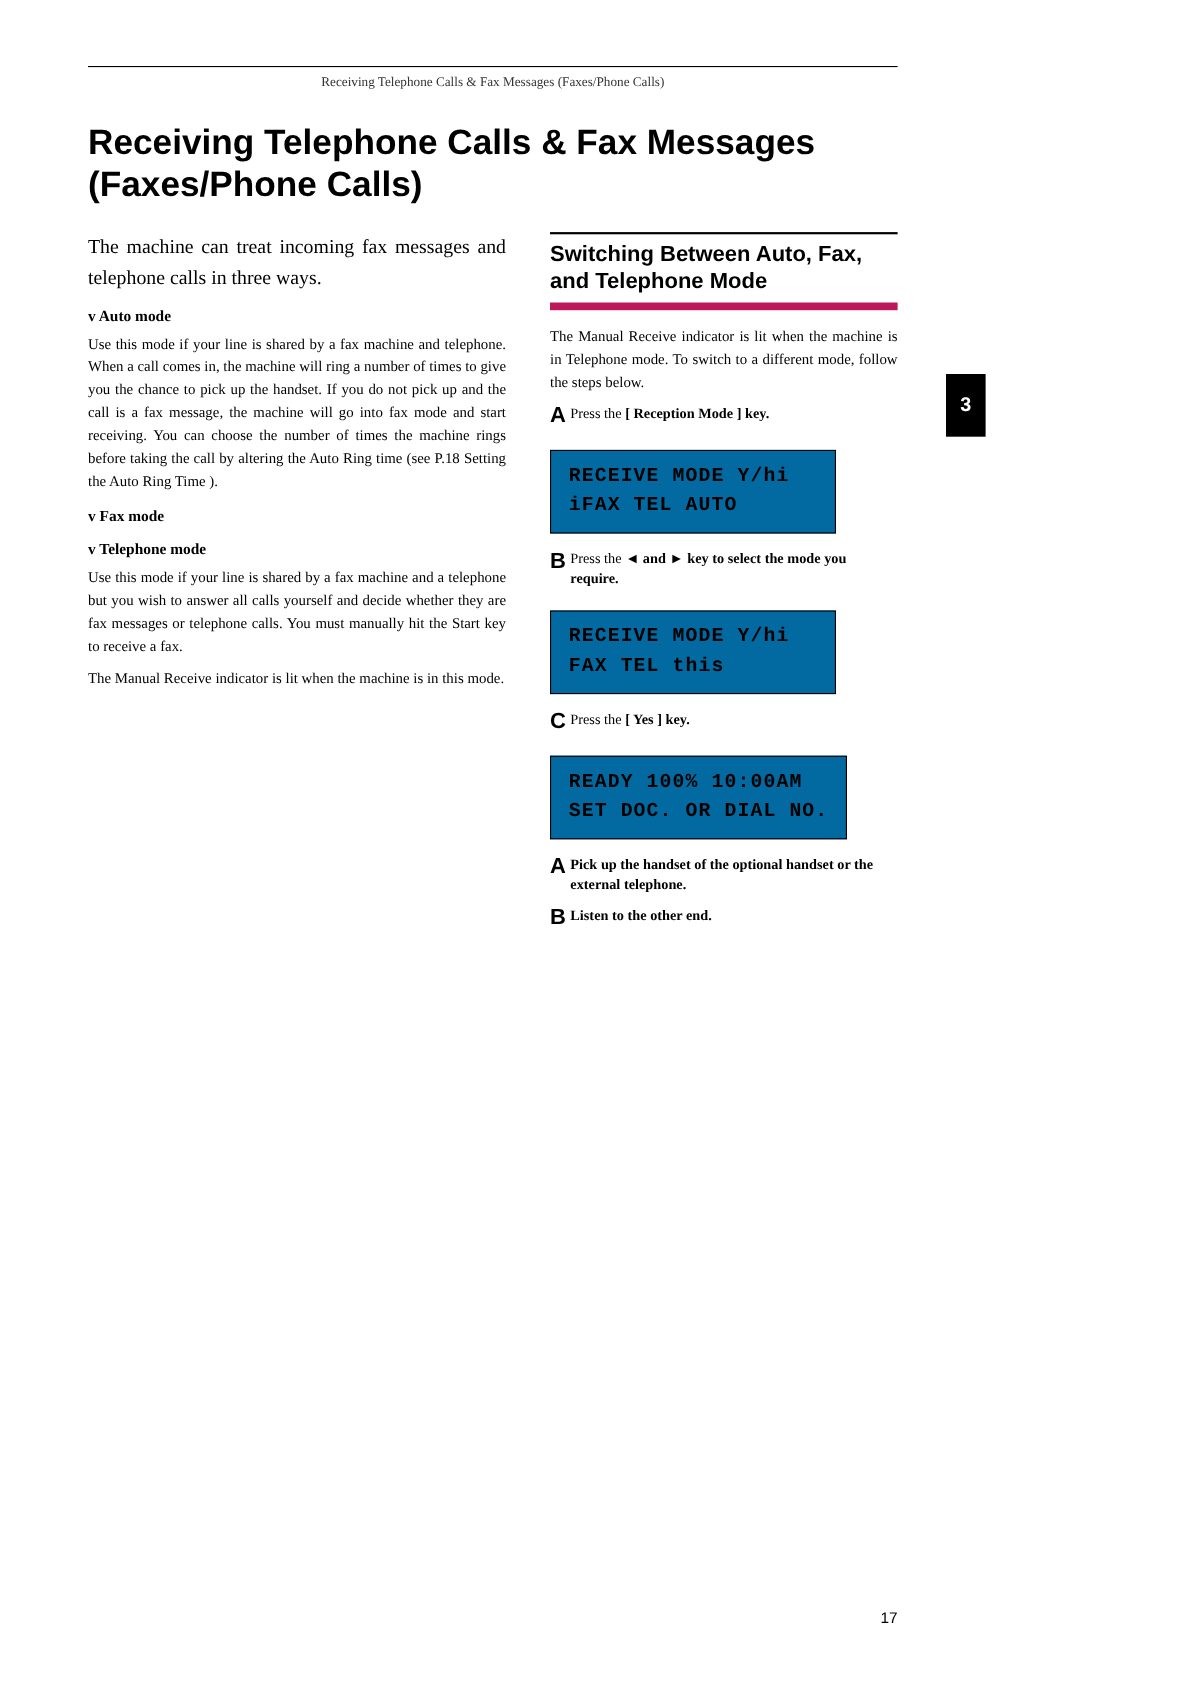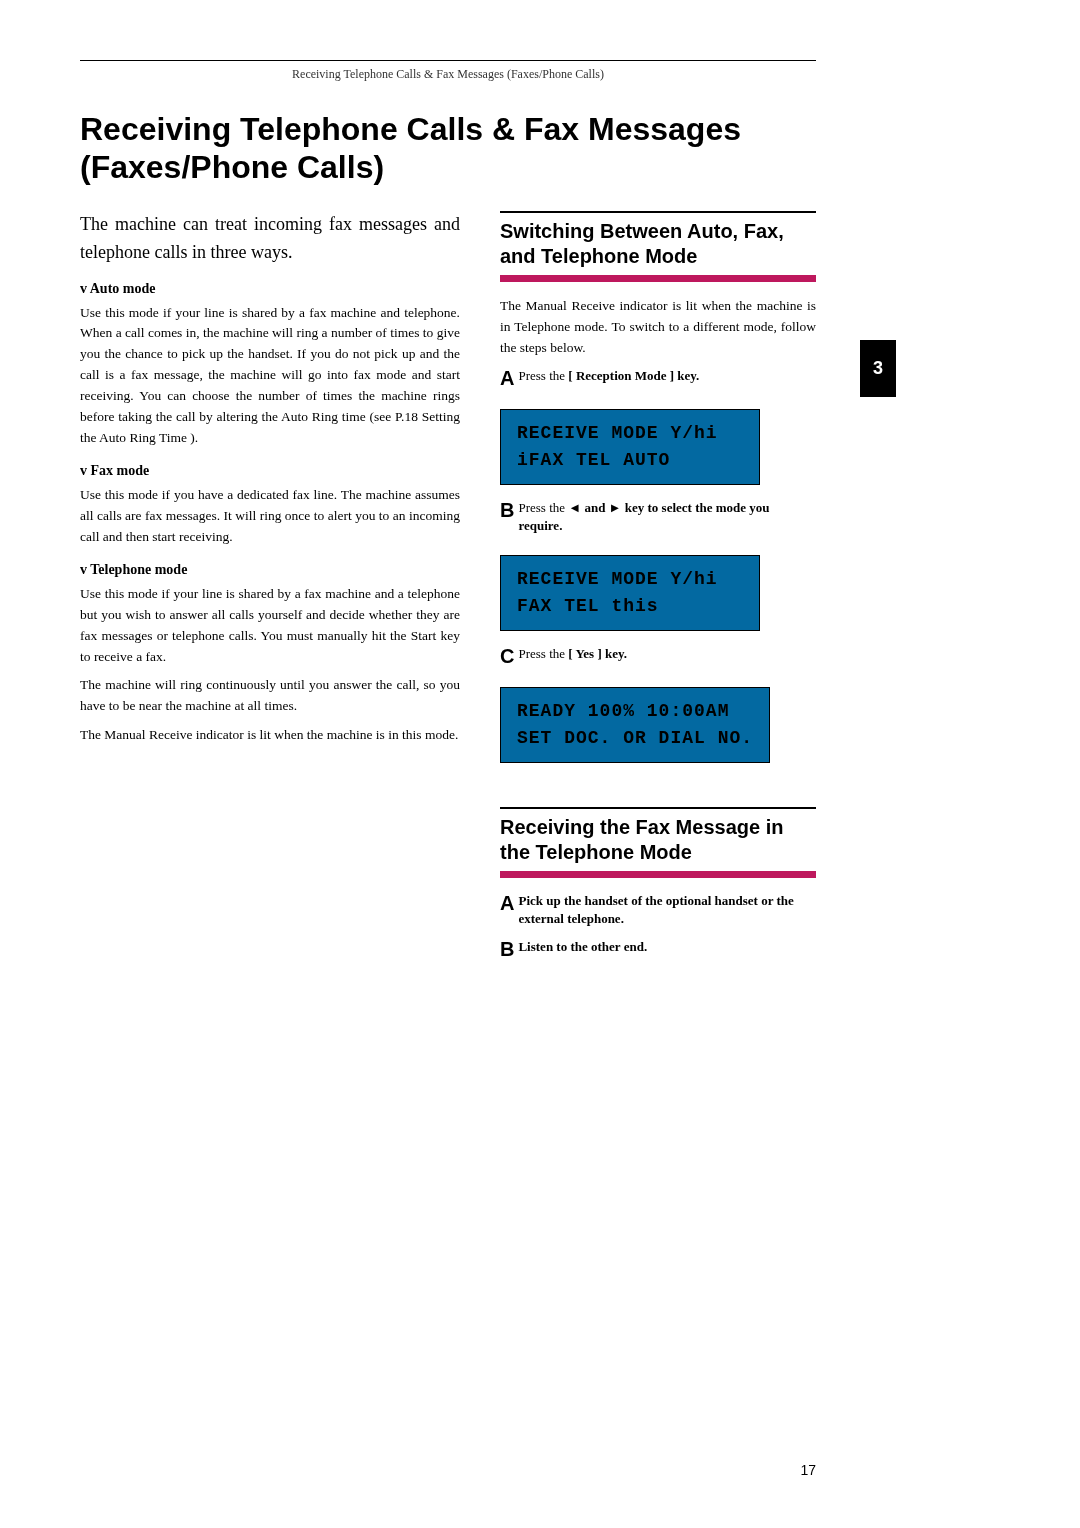--- a/index.html
+++ b/index.html
@@ -162,25 +162,23 @@
 
   <div class="two-col">
 
     <div class="col-left">
       <p class="intro-text">The machine can treat incoming fax messages and telephone calls in three ways.</p>
 
       <div class="section-heading">Auto mode</div>
       <p>Use this mode if your line is shared by a fax machine and telephone. When a call comes in, the machine will ring a number of times to give you the chance to pick up the handset. If you do not pick up and the call is a fax message, the machine will go into fax mode and start receiving. You can choose the number of times the machine rings before taking the call by altering the Auto Ring time (see P.18  Setting the Auto Ring Time  ).</p>
 
       <div class="section-heading">Fax mode</div>
-      <p>Use this mode if you have a dedicated fax line. The machine assumes all calls are fax messages. It will ring once to alert you to an incoming call and then start receiving.</p>
 
       <div class="section-heading">Telephone mode</div>
       <p>Use this mode if your line is shared by a fax machine and a telephone but you wish to answer all calls yourself and decide whether they are fax messages or telephone calls. You must manually hit the Start key to receive a fax.</p>
-      <p>The machine will ring continuously until you answer the call, so you have to be near the machine at all times.</p>
       <p>The Manual Receive indicator is lit when the machine is in this mode.</p>
     </div>
 
     <div class="col-right">
 
       
       <div class="section-title">Switching Between Auto, Fax, and Telephone Mode</div>
       <p>The Manual Receive indicator is lit when the machine is in Telephone mode. To switch to a different mode, follow the steps below.</p>
 
       
@@ -216,21 +214,20 @@
           Press the <strong>[ Yes ] key.</strong>
         </span>
       </div>
       
       <div class="lcd-box">
         <span class="lcd-line">READY  100% 10:00AM</span>
         <span class="lcd-line">SET DOC. OR DIAL NO.</span>
       </div>
 
       
-      <div class="section-title" style="margin-top: 30px;">Receiving the Fax Message in the Telephone Mode</div>
 
       
       <div class="step">
         <span class="step-letter">A</span>
         <span class="step-text">
           <strong>Pick up the handset of the optional handset or the external telephone.</strong>
         </span>
       </div>
 
       

